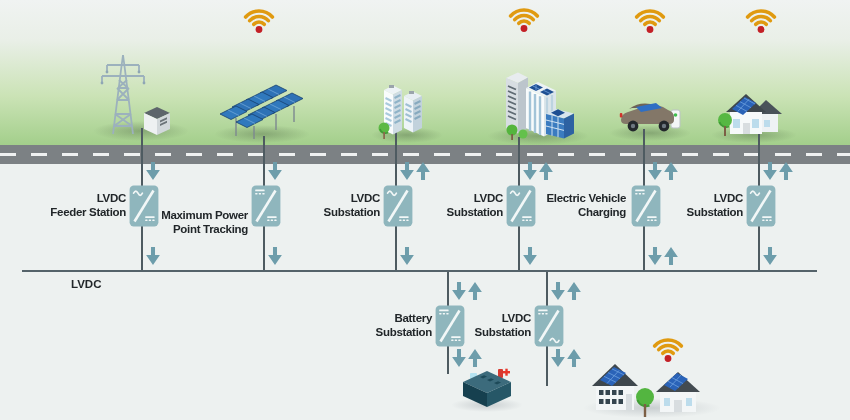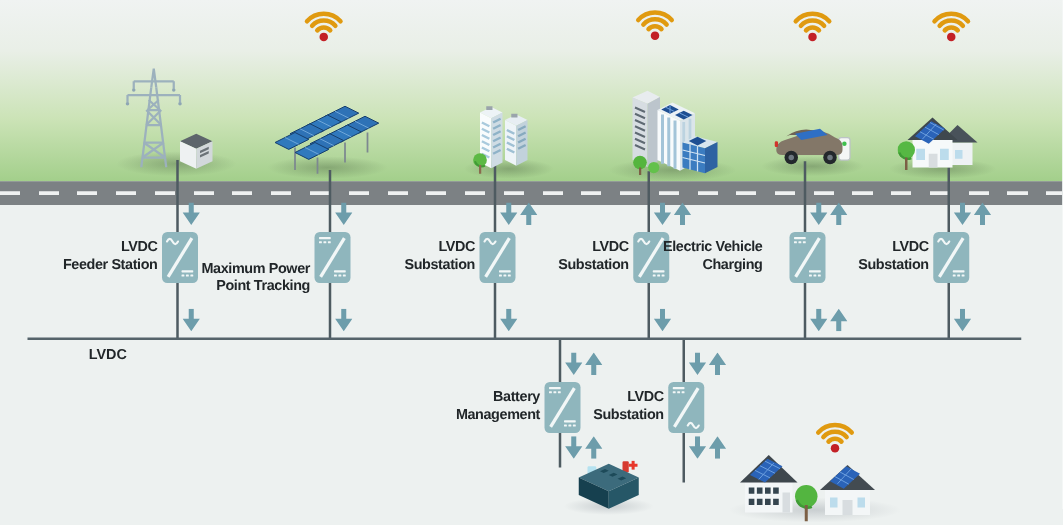--- a/index.html
+++ b/index.html
@@ -198,21 +198,21 @@
             <rect x="7.1" y="3.3" width="2.3" height="1.6" rx="0.4"></rect>
           </g>
       </svg>
     </div>
     <svg class="ar" style="left:648px;top:247px" viewBox="0 0 13 17">
         <path d="M4.6,0H8.4V7.5H13L6.5,17 0,7.5H4.6Z" fill="#6d9dab"></path>
       </svg>
     <svg class="ar up" style="left:664px;top:247px" viewBox="0 0 13 17">
         <path d="M4.6,0H8.4V7.5H13L6.5,17 0,7.5H4.6Z" fill="#6d9dab"></path>
       </svg>
-    <div class="nlabel" style="right:240px;top:192px">Electric Vehicle
+    <div class="nlabel" style="right:224px;top:192px">Electric Vehicle
 Charging</div>
   </div>
 
   
   <div style="display:contents">
     <svg class="ar" style="left:763px;top:162px" viewBox="0 0 13 17">
         <path d="M4.6,0H8.4V7.5H13L6.5,17 0,7.5H4.6Z" fill="#6d9dab"></path>
       </svg>
     <svg class="ar up" style="left:779px;top:162px" viewBox="0 0 13 17">
         <path d="M4.6,0H8.4V7.5H13L6.5,17 0,7.5H4.6Z" fill="#6d9dab"></path>
@@ -265,21 +265,21 @@
           </g>
       </svg>
     </div>
     <svg class="ar" style="left:452px;top:349px" viewBox="0 0 13 17">
         <path d="M4.6,0H8.4V7.5H13L6.5,17 0,7.5H4.6Z" fill="#6d9dab"></path>
       </svg>
     <svg class="ar up" style="left:468px;top:349px" viewBox="0 0 13 17">
         <path d="M4.6,0H8.4V7.5H13L6.5,17 0,7.5H4.6Z" fill="#6d9dab"></path>
       </svg>
     <div class="nlabel" style="right:418px;top:312px">Battery
-Management</div>
+Substation</div>
   </div>
 
   
   <div style="display:contents">
     <svg class="ar" style="left:551px;top:282px" viewBox="0 0 13 17">
         <path d="M4.6,0H8.4V7.5H13L6.5,17 0,7.5H4.6Z" fill="#6d9dab"></path>
       </svg>
     <svg class="ar up" style="left:567px;top:282px" viewBox="0 0 13 17">
         <path d="M4.6,0H8.4V7.5H13L6.5,17 0,7.5H4.6Z" fill="#6d9dab"></path>
       </svg>

